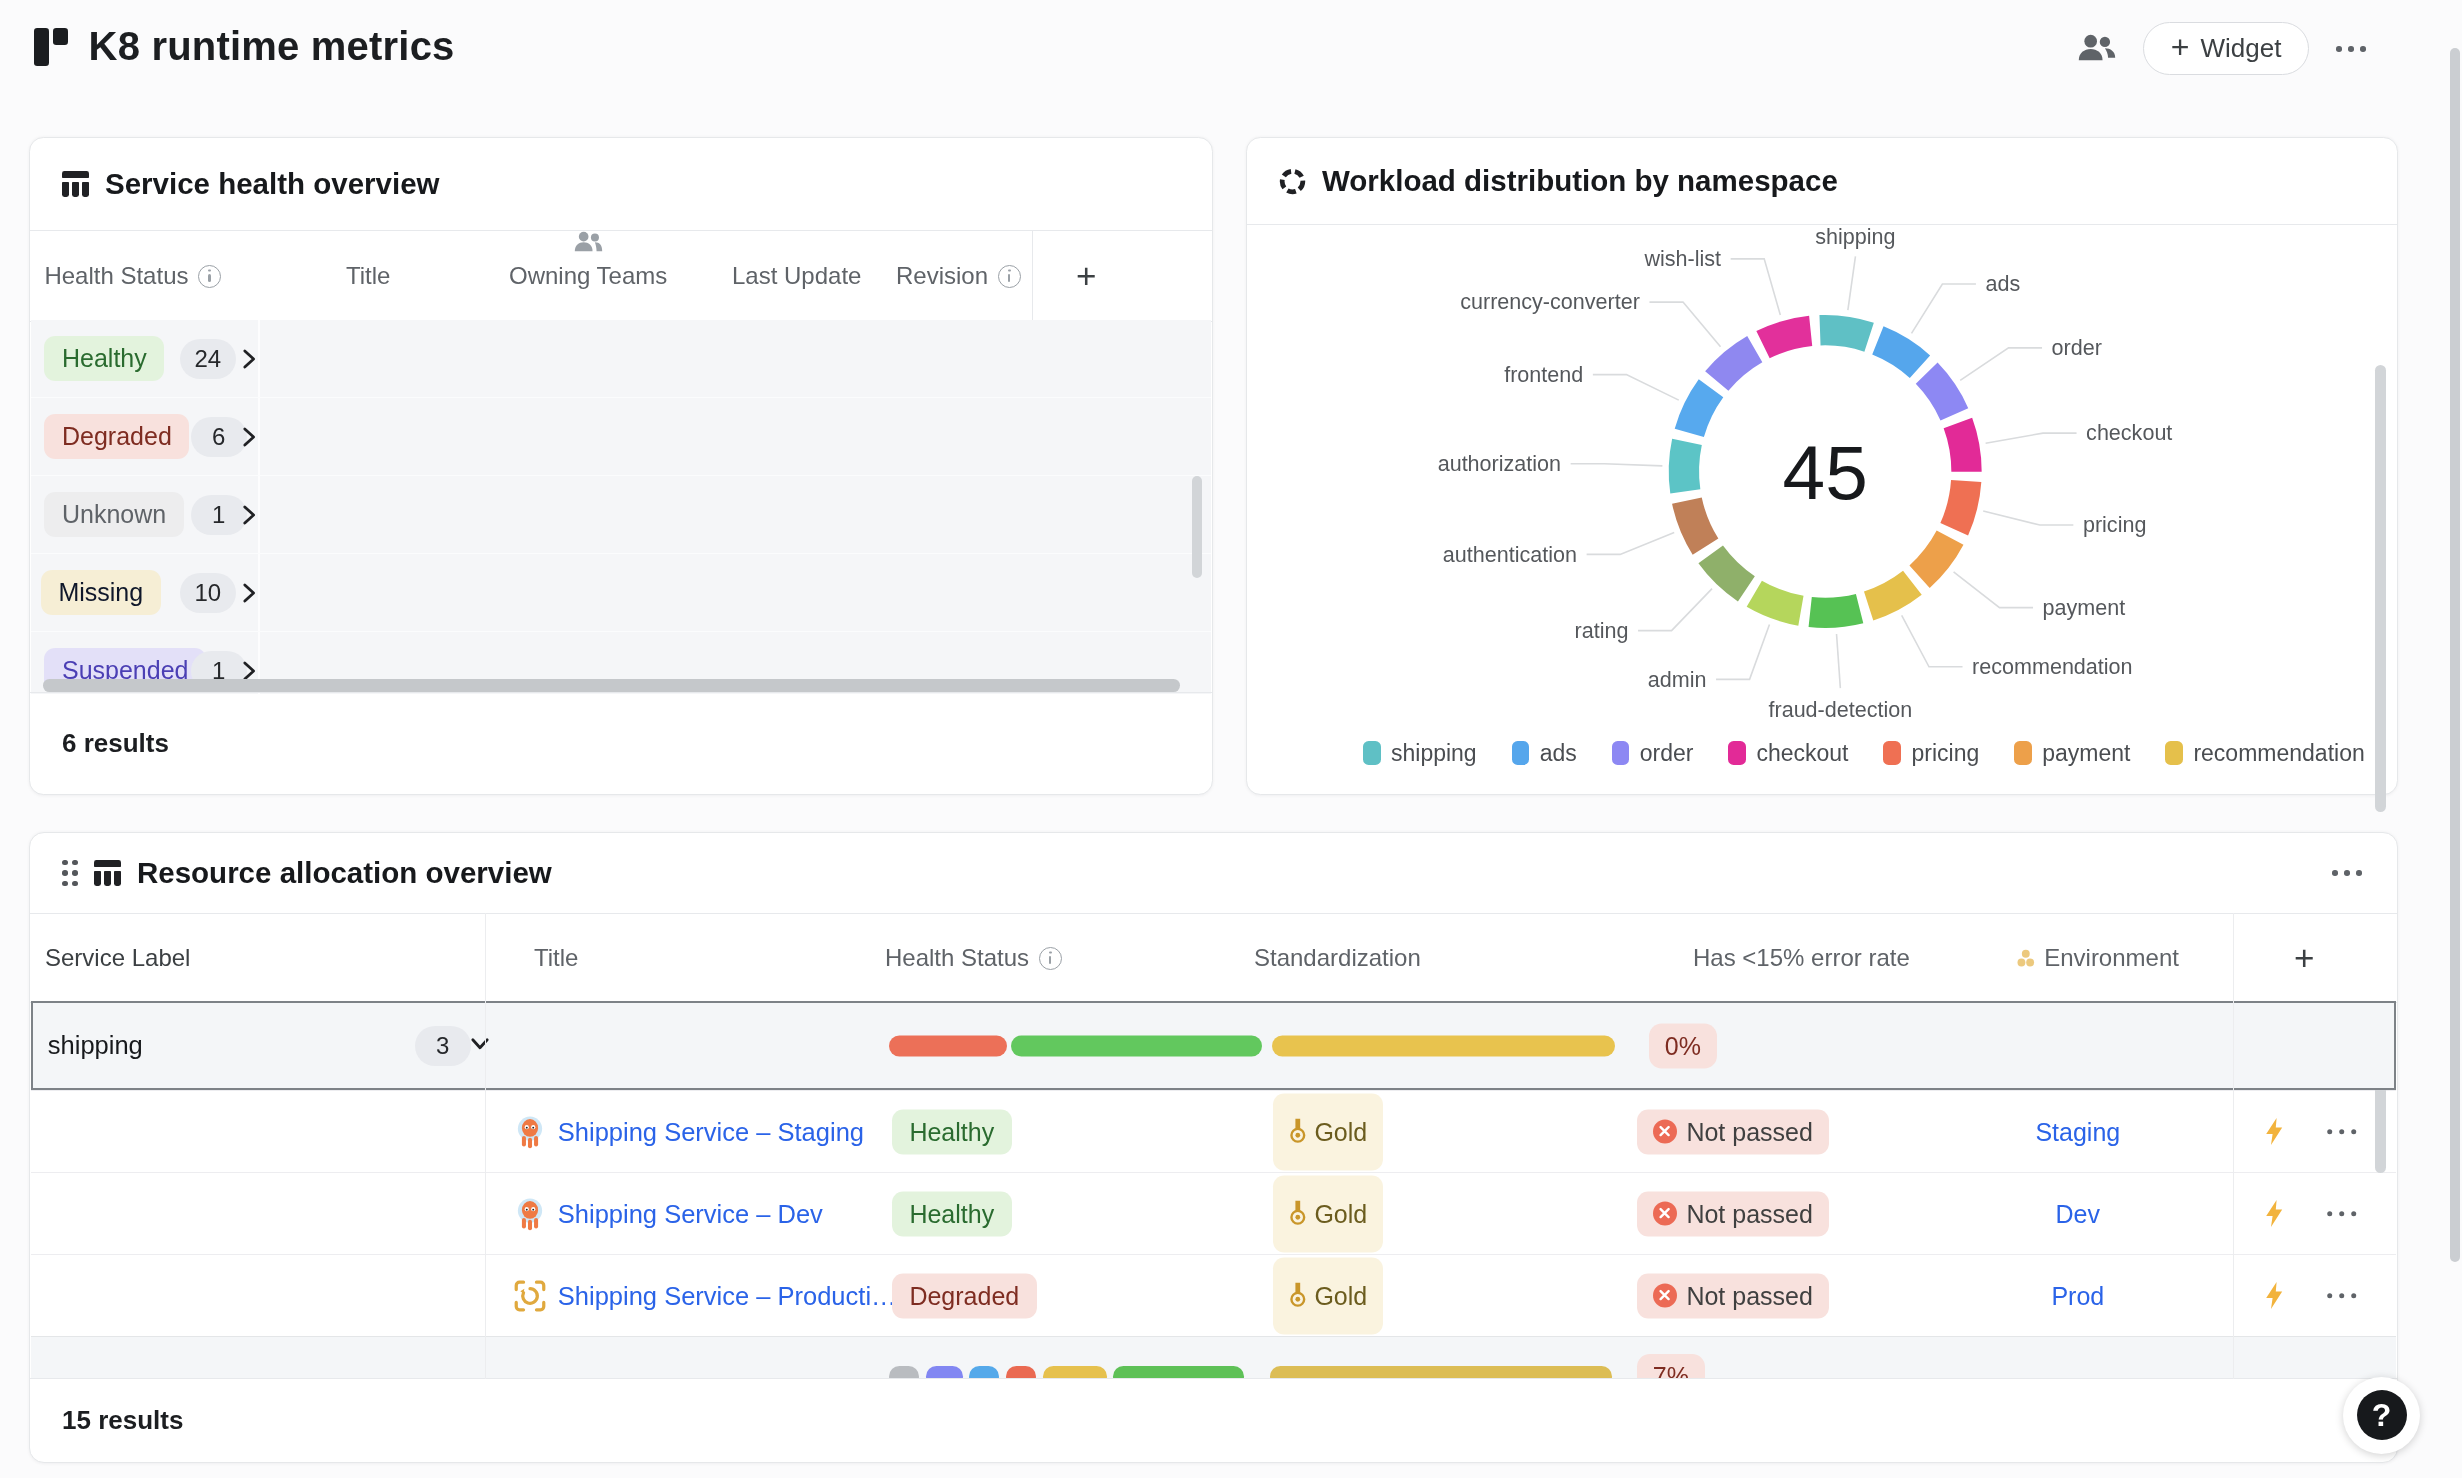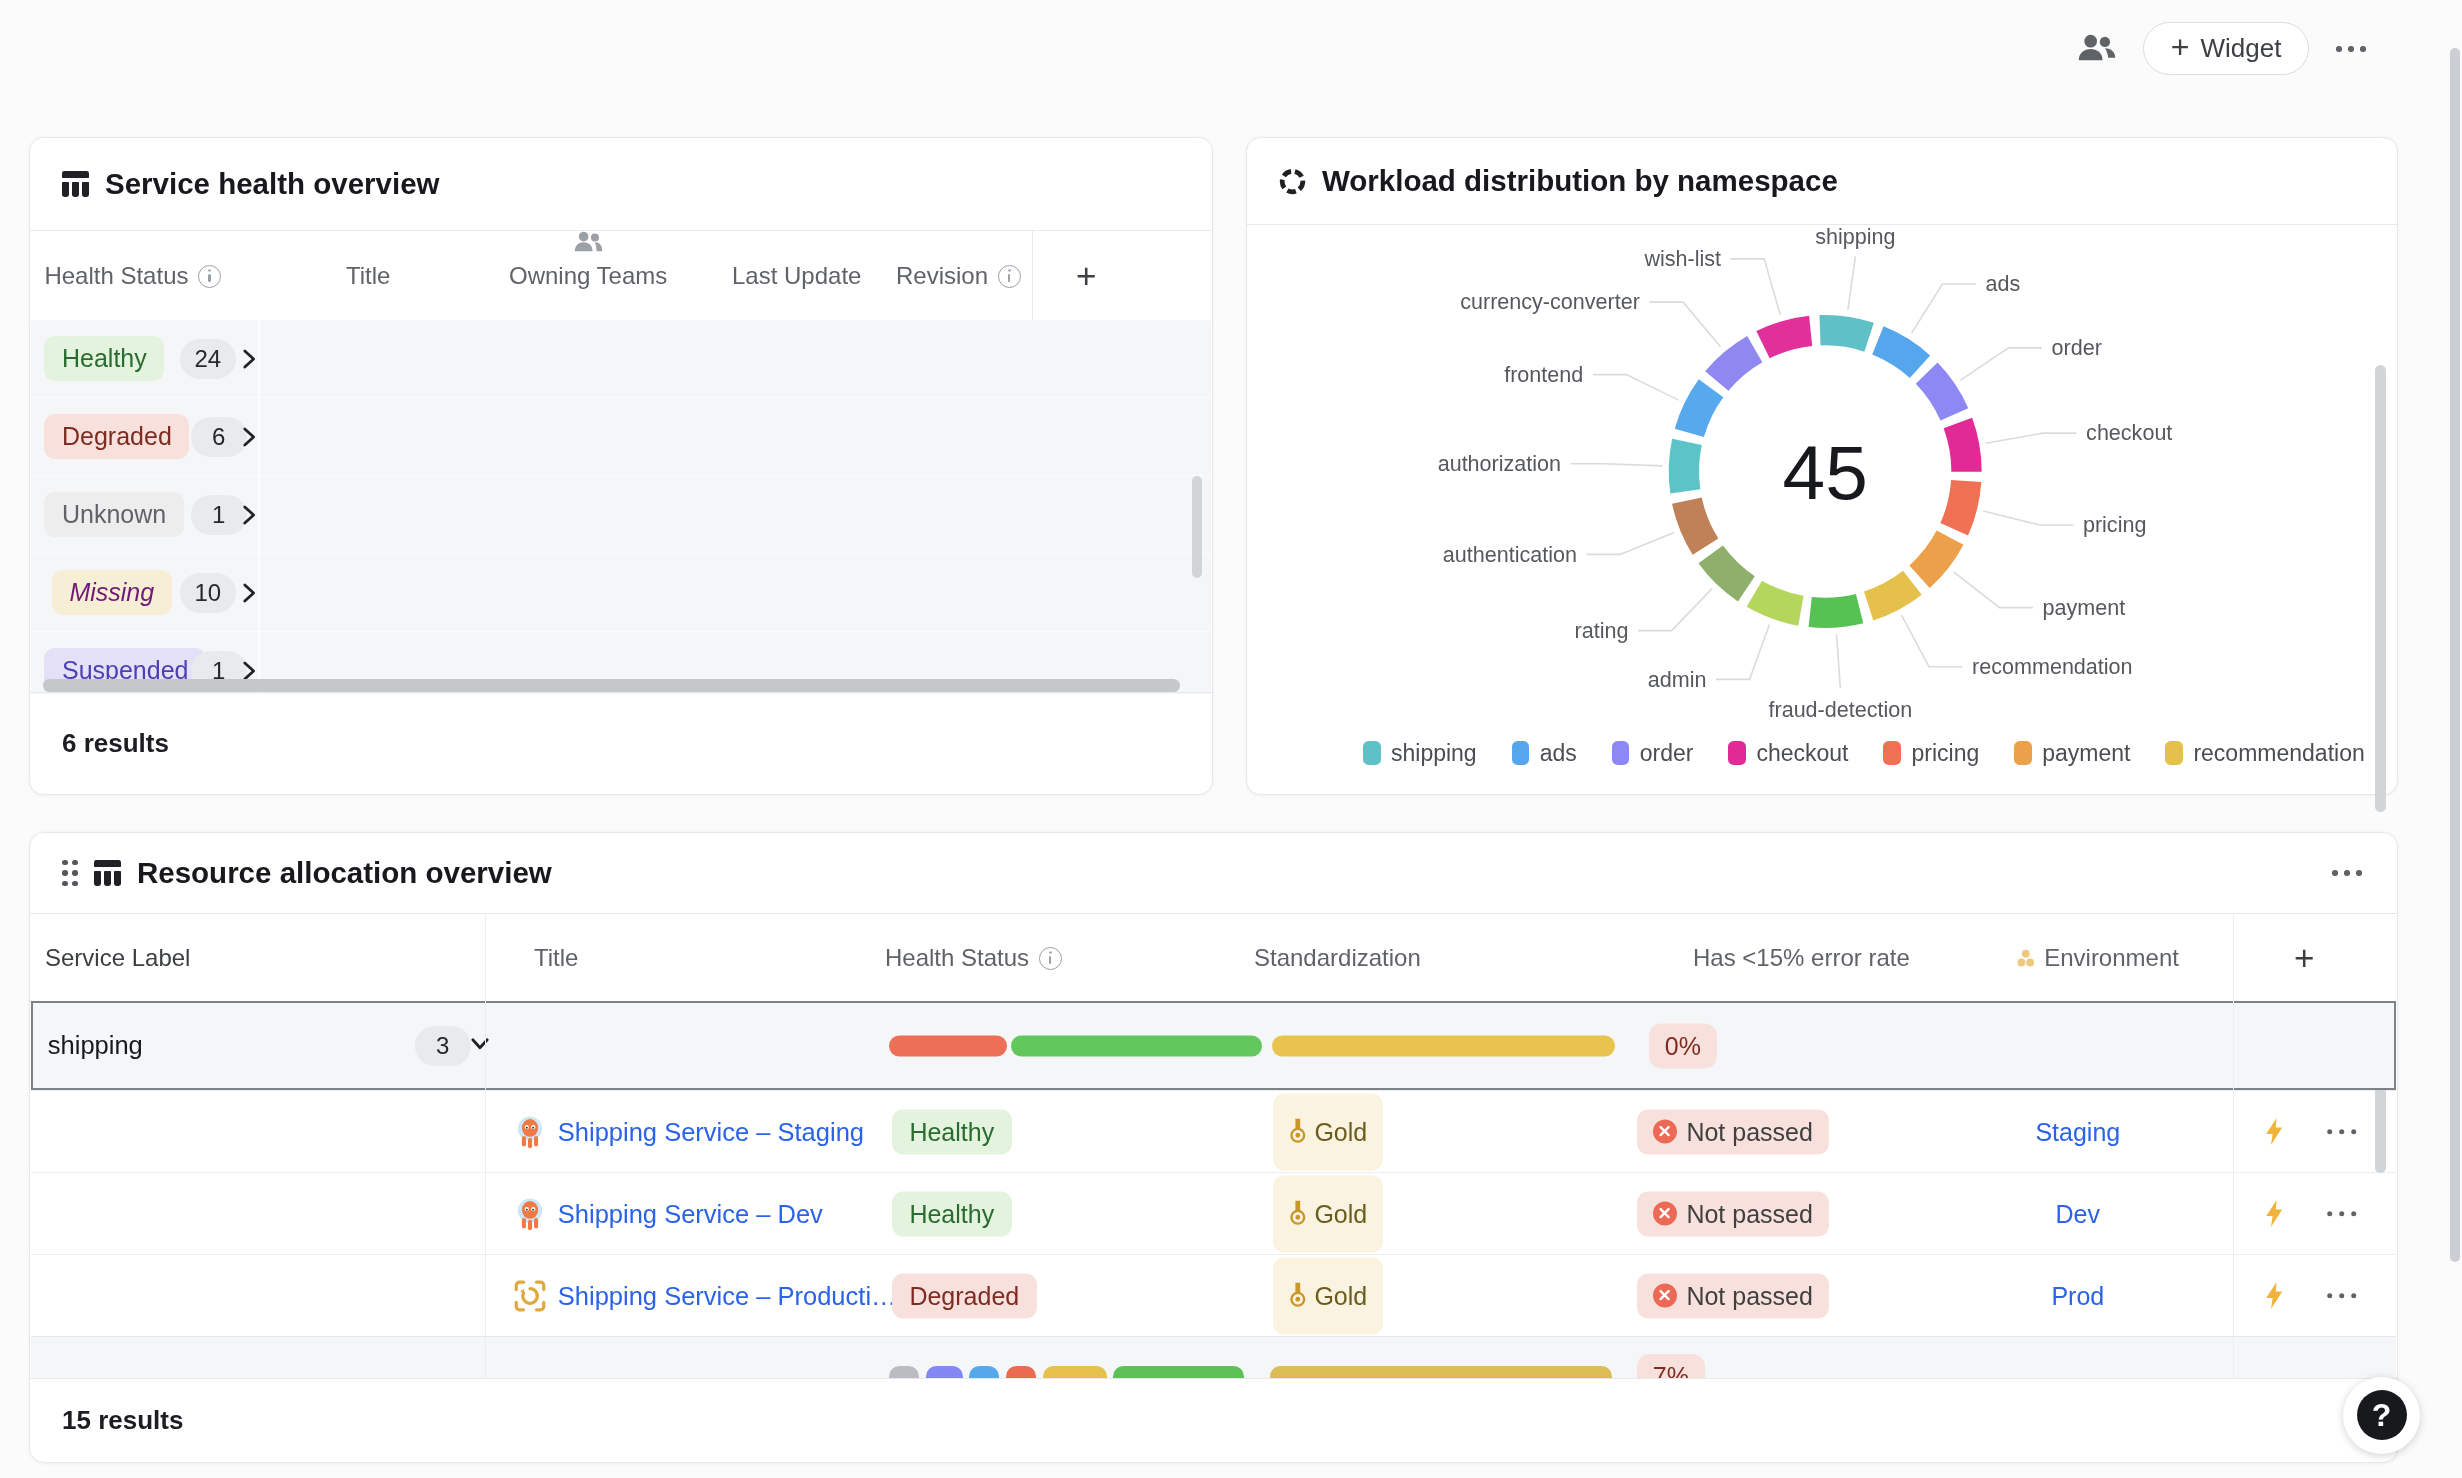--- a/index.html
+++ b/index.html
@@ -86,20 +86,28 @@
     box-shadow:0 1.6px 8px rgba(0,0,0,.18);display:flex;align-items:center;justify-content:center;cursor:pointer;}
   .help-fab .inner{width:50px;height:50px;border-radius:50%;background:#17191c;color:#fff;font-size:32px;font-weight:700;display:flex;align-items:center;justify-content:center;}
   
   #page-scroll{position:absolute;right:1.6px;top:48px;width:10.4px;height:1214px;border-radius:5.6px;background:#cbced2;}
   svg text{font-family:"Liberation Sans","DejaVu Sans",sans-serif;}
 </style>
 </head>
 <body>
 
 <div class="topbar">
+  <div class="title-wrap">
+    <span class="app-logo">
+      <span></span>
+        <span class="tall"></span>
+        <span style="grid-column:1"></span>
+    </span>
+    <span class="page-title">K8 runtime metrics</span>
+  </div>
   <div class="top-actions">
     <span style="cursor:pointer;">
       <svg width="38" height="27" viewBox="0 0 48 34">
         <circle cx="16" cy="9" r="8" fill="#5f6368"></circle>
         <path d="M1 33c0-9 7-14 15-14s15 5 15 14z" fill="#5f6368"></path>
         <circle cx="34" cy="10" r="6.5" fill="#5f6368"></circle>
         <path d="M34 18c7 0 13 4 13 12h-9c0-5-2-9-4-12z" fill="#5f6368"></path>
       </svg>
     </span>
     <button class="widget-btn">
@@ -175,21 +183,21 @@
       <div class="sh-row">
         <span class="colsep"></span>
         <span class="badge" style="margin-left: 13.6px; background: rgb(237, 237, 238); color: rgb(95, 99, 104);">Unknown</span>
         <span class="count-pill" style="left: 160px;">1</span>
         <span class="chev" style="position:absolute;left:209px;top:27px;cursor:pointer;"><svg width="17.6" height="24" viewBox="0 0 22 30">
             <path d="M6 5 L17 15 L6 25" stroke="#202124" stroke-width="3.5" fill="none" stroke-linecap="round" stroke-linejoin="round"></path>
           </svg></span>
       </div>
       <div class="sh-row">
         <span class="colsep"></span>
-        <span class="badge" style="margin-left: 21px; background: rgb(246, 238, 213); color: #701a75; font-style: italic;">Missing</span>
+        <span class="badge" style="margin-left: 10px; background: rgb(246, 238, 213); color: #0f172a;">Missing</span>
         <span class="count-pill" style="left: 149px;">10</span>
         <span class="chev" style="position:absolute;left:209px;top:27px;cursor:pointer;"><svg width="17.6" height="24" viewBox="0 0 22 30">
             <path d="M6 5 L17 15 L6 25" stroke="#202124" stroke-width="3.5" fill="none" stroke-linecap="round" stroke-linejoin="round"></path>
           </svg></span>
       </div>
       <div class="sh-row">
         <span class="colsep"></span>
         <span class="badge" style="margin-left: 13.6px; background: rgb(227, 224, 248); color: rgb(75, 63, 180);">Suspended</span>
         <span class="count-pill" style="left: 160px;">1</span>
         <span class="chev" style="position:absolute;left:209px;top:27px;cursor:pointer;"><svg width="17.6" height="24" viewBox="0 0 22 30">

